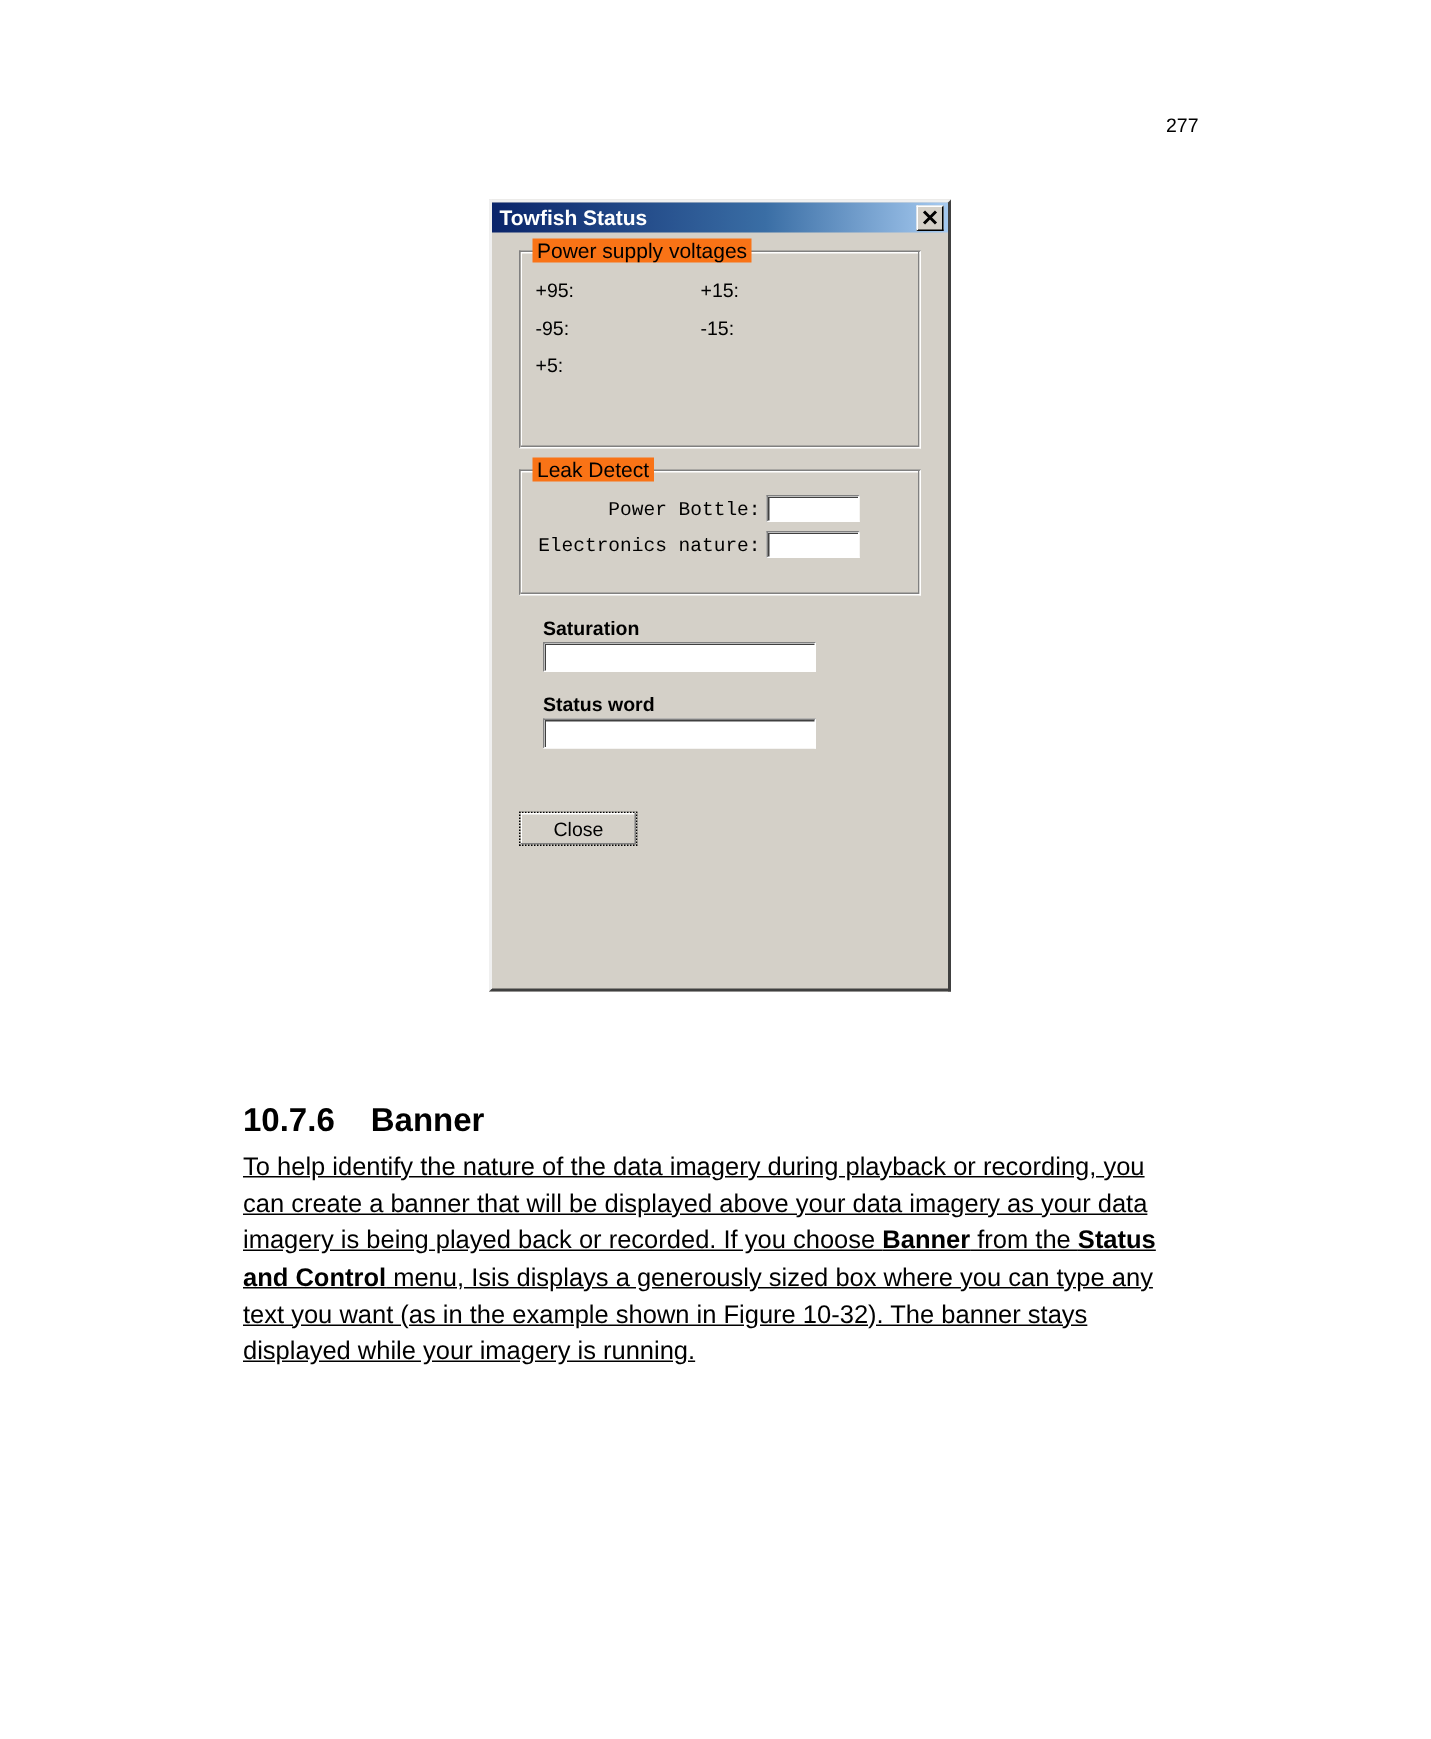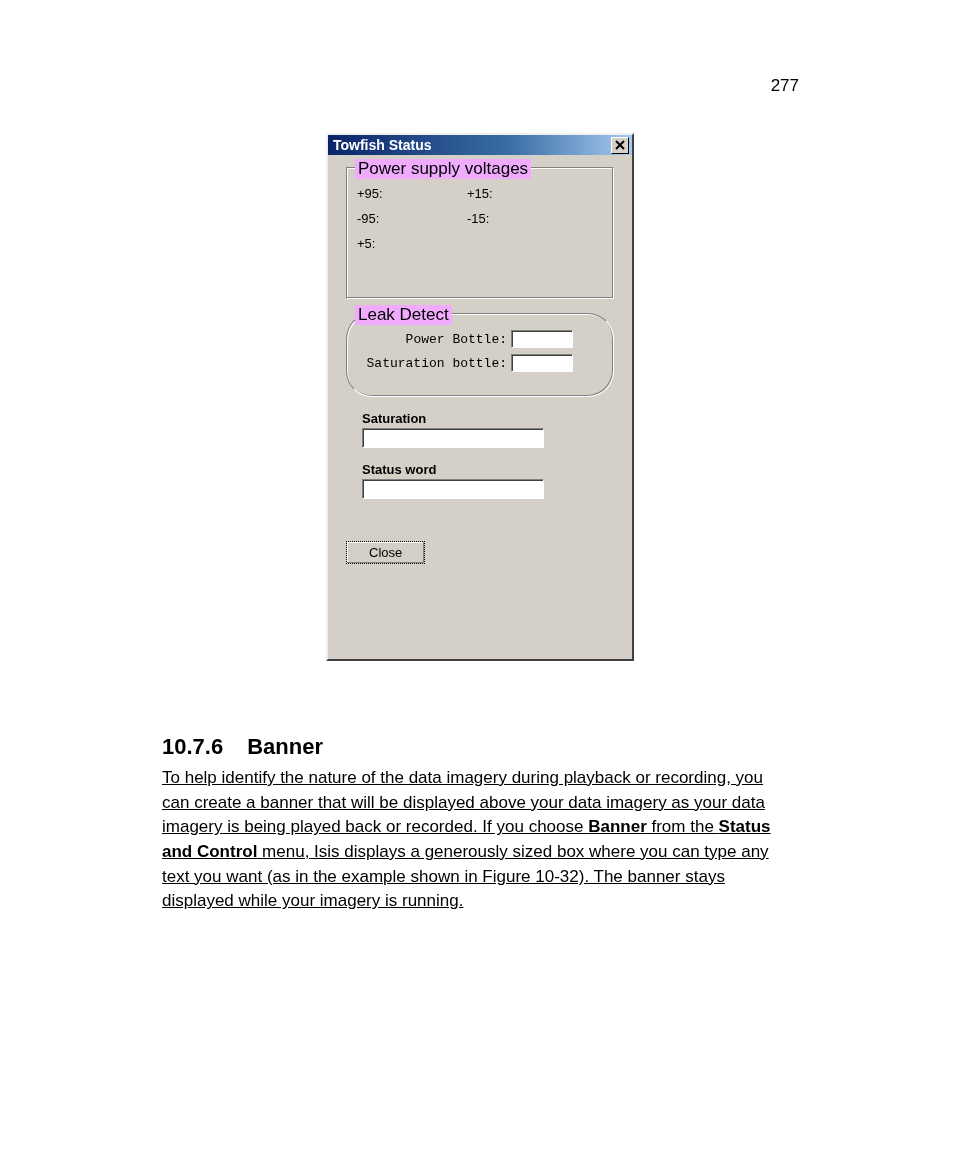--- a/index.html
+++ b/index.html
@@ -8,21 +8,21 @@
     background: #ffffff;
     font-family: Arial, Helvetica, sans-serif;
     width: 954px;
     height: 1159px;
     position: relative;
   }
   .page-number {
     position: absolute;
     top: 76px;
     right: 155px;
-    font-size: 17px;
+    font-size: 13px;
     color: #000;
   }
   .dialog {
     position: absolute;
     top: 133px;
     left: 326px;
     width: 304px;
     height: 524px;
     background: #d4d0c8;
     border-top: 2px solid #f0f0f0;
@@ -73,42 +73,41 @@
     border-right-color: #fff;
     border-bottom-color: #fff;
     box-shadow: inset -1px -1px 0 #808080, inset 1px 1px 0 #fff;
     position: relative;
     margin-bottom: 14px;
   }
   .groupbox-label {
     position: absolute;
     top: -9px;
     left: 8px;
-    background: #f0abfc;
+    background: #f97316;
     padding: 0 3px;
-    font-size: 17px;
+    font-size: 14px;
   }
   .voltages {
     height: 132px;
     padding: 18px 10px 10px 10px;
     box-sizing: border-box;
   }
   .vrow {
     display: flex;
     margin-bottom: 10px;
   }
   .vcell {
     width: 110px;
     font-size: 13px;
   }
   .leak {
     height: 84px;
     padding: 16px 10px 10px 10px;
     box-sizing: border-box;
-    border-radius: 26px;
   }
   .leak-row {
     display: flex;
     align-items: center;
     margin-bottom: 6px;
   }
   .leak-label {
     width: 150px;
     text-align: right;
     padding-right: 4px;
@@ -214,21 +213,21 @@
       </div>
     </div>
 
     <div class="groupbox leak">
       <div class="groupbox-label">Leak Detect</div>
       <div class="leak-row">
         <div class="leak-label">Power Bottle:</div>
         <div class="leak-field"></div>
       </div>
       <div class="leak-row">
-        <div class="leak-label">Saturation bottle:</div>
+        <div class="leak-label">Electronics nature:</div>
         <div class="leak-field"></div>
       </div>
     </div>
 
     <div class="field-section">
       <div class="field-label">Saturation</div>
       <div class="text-field"></div>
     </div>
 
     <div class="field-section">

